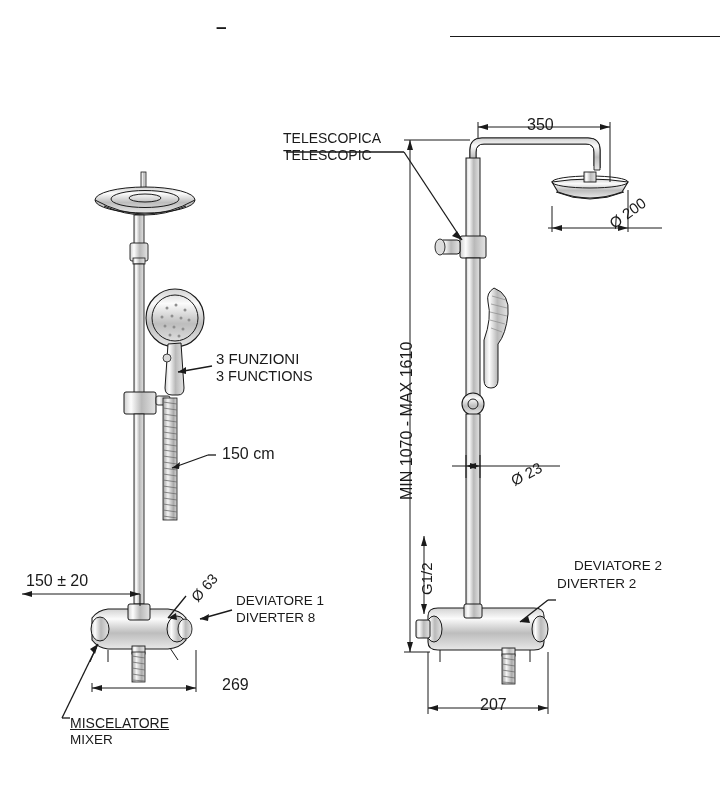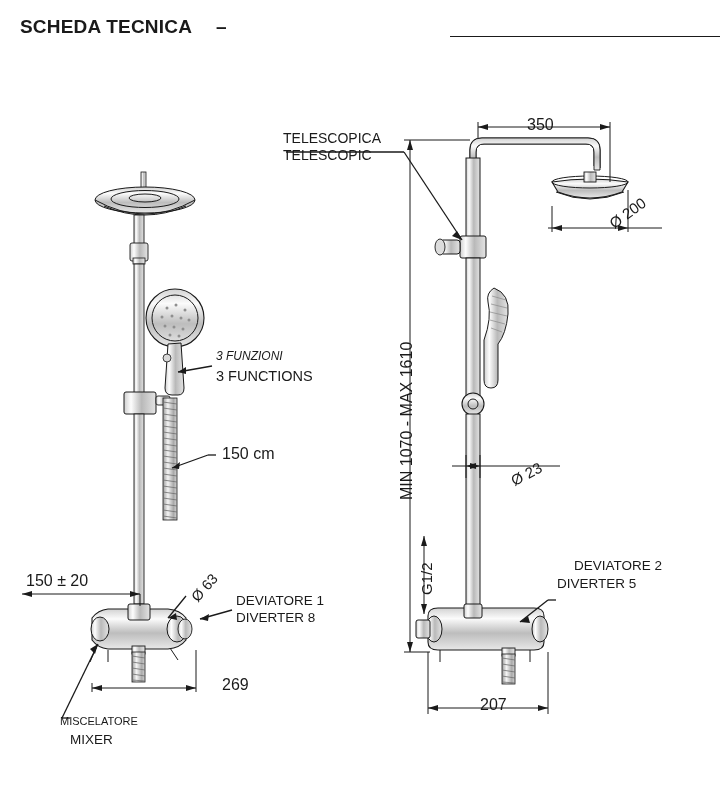--- a/index.html
+++ b/index.html
@@ -44,21 +44,20 @@
   svg { position:absolute; left:0; top:0; overflow:visible; }
   .s { fill:none; stroke:#1a1a1a; stroke-width:1; }
   .s2 { fill:none; stroke:#1a1a1a; stroke-width:1.3; }
 </style>
 </head>
 <body>
 
 <div class="root">
 
   <div class="header">
-    <div class="title-it">SCHEDA TECNICA</div>
     <div class="title-dash">–</div>
     <div class="header-rule"></div>
   </div>
 
   <svg width="720" height="786">
     <defs>
       <linearGradient id="chromeV" x1="0" y1="0" x2="1" y2="0">
         <stop offset="0%" stop-color="#cfcfcf"></stop>
         <stop offset="22%" stop-color="#fdfdfd"></stop>
         <stop offset="55%" stop-color="#b9b9b9"></stop>
@@ -287,27 +286,27 @@
     <polygon points="462,240 452,236 457,231" fill="#1a1a1a"></polygon>
     <line x1="286" y1="152" x2="404" y2="152" class="s2"></line>
 
     <line x1="520" y1="622" x2="548" y2="600" class="s2"></line>
     <line x1="548" y1="600" x2="556" y2="600" class="s2"></line>
     <polygon points="520,622 528,616 530,623" fill="#1a1a1a"></polygon>
   </svg>
 
   <div class="lbl big" style="left:222px; top:445px;">150 cm</div>
 
-  <div class="lbl" style="left:216px; top:350px; font-size:12px;font-style:italic;">3 FUNZIONI</div>
+  <div class="lbl" style="left:216px; top:350px; font-size:15px;">3 FUNZIONI</div>
   <div class="lbl it" style="left:216px; top:368px; font-size:14.5px;text-align:right;">3 FUNCTIONS</div>
 
   <div class="lbl" style="left:236px; top:593px; font-size:13.5px;">DEVIATORE 1</div>
   <div class="lbl it" style="left:236px; top:610px; font-size:13.5px;">DIVERTER 8</div>
 
-  <div class="lbl" style="left:60px; top:715px; font-size:11px;">MISCELATORE</div>
+  <div class="lbl" style="left:70px; top:715px; font-size:14px;text-decoration:underline;">MISCELATORE</div>
   <div class="lbl it" style="left:70px; top:732px; font-size:13.5px;">MIXER</div>
 
   <div class="lbl dim" style="left:26px; top:572px;">150 ± 20</div>
 
   <div class="lbl rot" style="left:188px; top:594px; font-size:14.5px; transform:rotate(-48deg);">Ø 63</div>
 
   <div class="lbl dim" style="left:222px; top:676px;">269</div>
 
   <div class="lbl" style="left:283px; top:130px; font-size:14px;">TELESCOPICA</div>
   <div class="lbl it" style="left:283px; top:147px; font-size:14px;">TELESCOPIC</div>
@@ -316,17 +315,17 @@
 
   <div class="lbl rot" style="left:606px; top:218px; font-size:15px; transform:rotate(-36deg);">Ø 200</div>
 
   <div class="lbl rot" style="left:398px; top:500px; font-size:16px; transform:rotate(-90deg);">MIN 1070 - MAX 1610</div>
 
   <div class="lbl rot" style="left:508px; top:474px; font-size:15px; transform:rotate(-28deg);">Ø 23</div>
 
   <div class="lbl rot" style="left:418px; top:595px; font-size:15px; transform:rotate(-90deg);">G1/2</div>
 
   <div class="lbl" style="left:557px; top:558px; font-size:13.5px;margin-left:17px;">DEVIATORE 2</div>
-  <div class="lbl it" style="left:557px; top:576px; font-size:13.5px;">DIVERTER 5</div>
+  <div class="lbl it" style="left:557px; top:576px; font-size:13.5px;">DIVERTER 2</div>
 
   <div class="lbl dim" style="left:474px; top:696px;margin-left:6px;">207</div>
 
 </div>
 
 </body></html>

